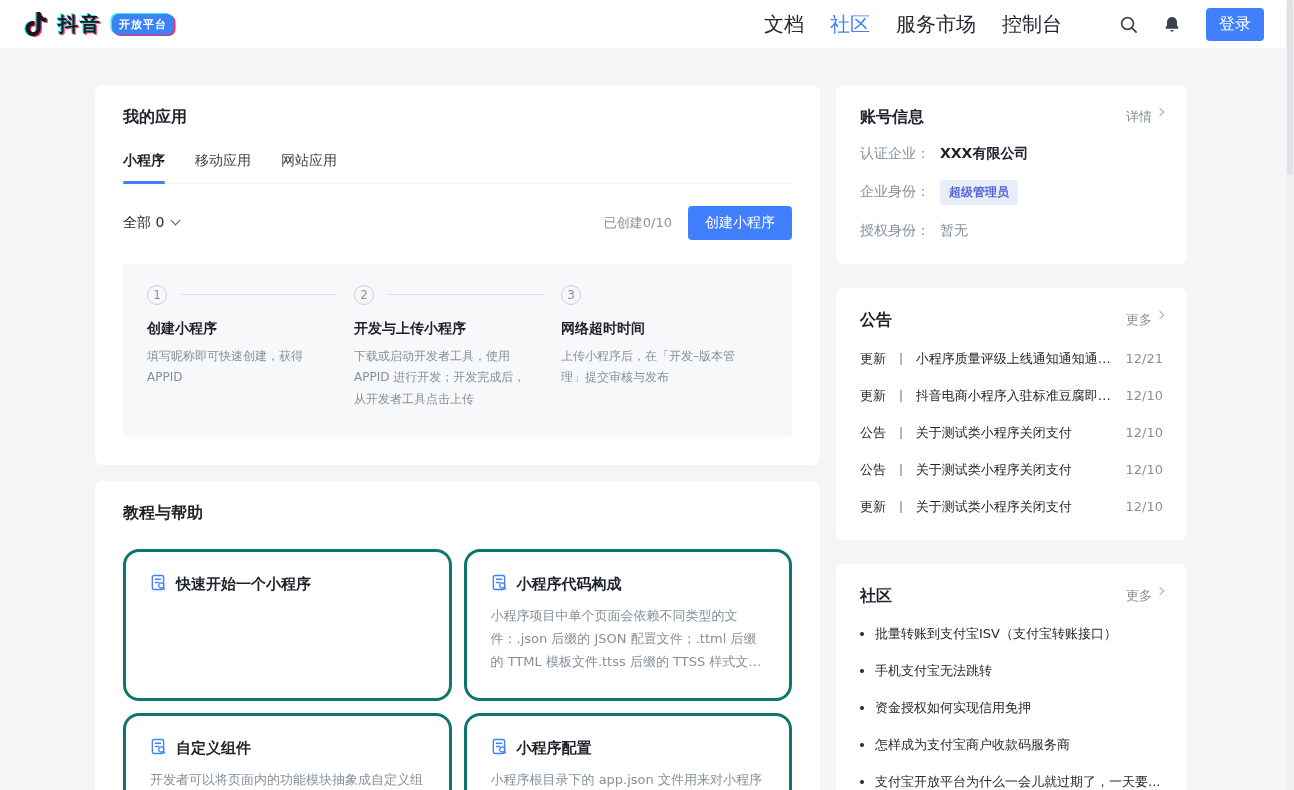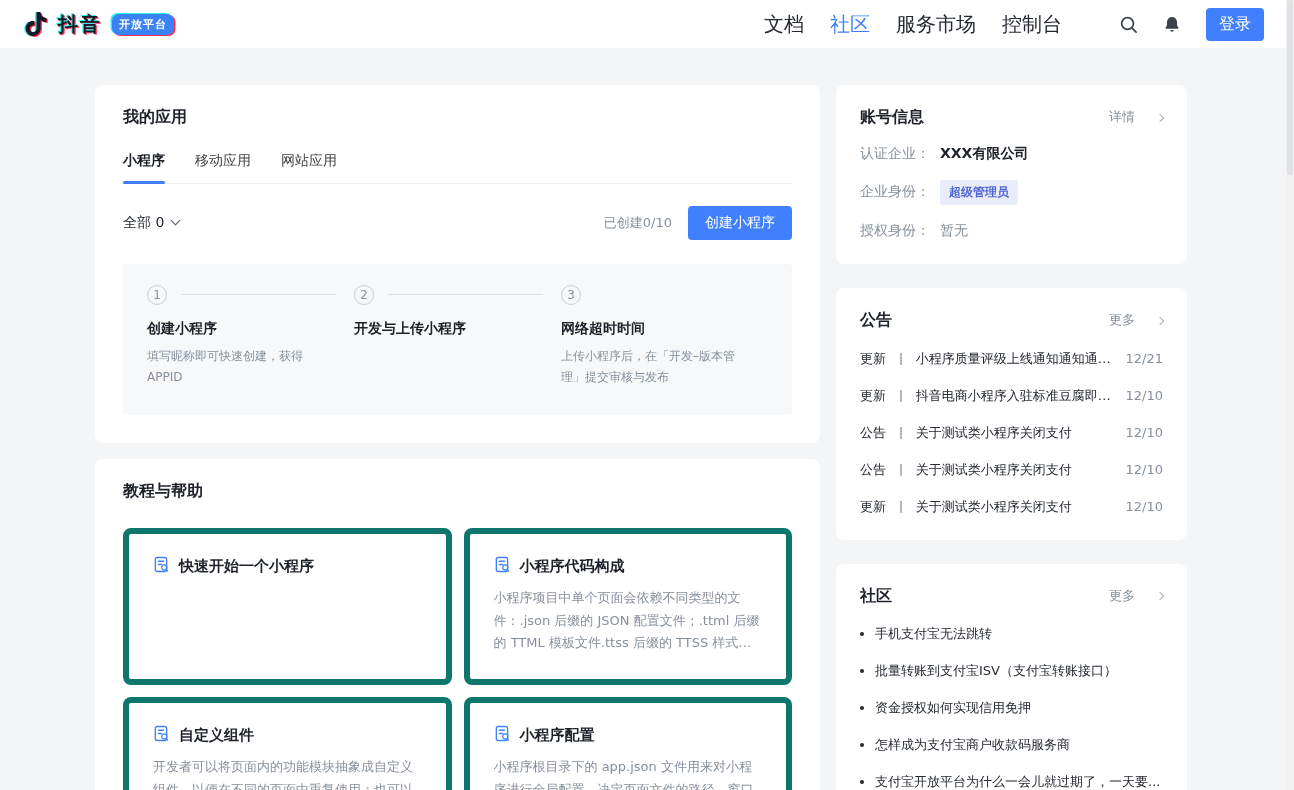--- a/index.html
+++ b/index.html
@@ -69,30 +69,30 @@
   .step-num {
     width:20px; height:20px; border:1px solid #c9cdd4; border-radius:50%;
     color:#86909c; font-size:12px; display:flex; align-items:center;
     justify-content:center; flex:none;
   }
   .step-line { flex:1; height:1px; background:#dde0e4; margin-left:14px; }
   .step-title { font-size:14px; font-weight:bold; margin-top:15px; }
   .step-desc { font-size:12px; color:#86909c; line-height:1.8; margin-top:8px; padding-right:26px; }
   
   .tut-grid { display:grid; grid-template-columns:1fr 1fr; gap:12px; margin-top:26px; }
-  .tut-card { border:6px solid #0f766e; border-radius:8px; padding:22px 24px 24px; cursor:pointer; }
+  .tut-card { border:3px solid #0f766e; border-radius:16px; padding:22px 24px 24px; cursor:pointer; }
   .tut-head { display:flex; align-items:center; gap:9px; }
   .tut-title { font-size:15px; font-weight:bold; }
   .tut-desc {
     font-size:13px; color:#86909c; line-height:1.75; margin-top:10px;
     display:-webkit-box; -webkit-line-clamp:3; -webkit-box-orient:vertical; overflow:hidden;
   }
   
   .side-head { display:flex; align-items:center; justify-content:space-between; }
-  .more-link { font-size:13px; color:#86909c; display:flex; align-items:center; gap:22px; cursor:pointer;margin-left:18px; }
+  .more-link { font-size:13px; color:#86909c; display:flex; gap:5px; cursor:pointer;margin-left:18px; }
   .chev-right {
     width:6px; height:6px; border-top:1.3px solid #a7adb5; border-right:1.3px solid #a7adb5;
     transform:rotate(45deg); margin-top:1px;
   }
   .acct-row { display:flex; align-items:center; margin-top:17px; font-size:14px; }
   .acct-label { color:#86909c; margin-right:10px; flex:none; }
   .acct-value.strong { font-weight:bold; color:#1d2129; }
   .acct-value.muted { color:#86909c; }
   .acct-badge {
     background:#e9ecfb; color:#5567d3; font-size:12px; font-weight:bold;
@@ -177,20 +177,21 @@
           </div>
           <div class="step-title">创建小程序</div>
           <div class="step-desc">填写昵称即可快速创建，获得 APPID</div>
         </div>
         <div class="step">
           <div class="step-head">
             <span class="step-num">2</span>
             <span class="step-line"></span>
           </div>
           <div class="step-title">开发与上传小程序</div>
+          <div class="step-desc">下载或启动开发者工具，使用 APPID 进行开发；开发完成后，从开发者工具点击上传</div>
         </div>
         <div class="step last">
           <div class="step-head">
             <span class="step-num">3</span>
 
           </div>
           <div class="step-title">网络超时时间</div>
           <div class="step-desc">上传小程序后，在「开发–版本管理」提交审核与发布</div>
         </div>
       </div>
@@ -337,25 +338,25 @@
       <div class="side-head">
         <h2 class="card-title">社区</h2>
         <span class="more-link">
           <span>更多</span>
           <span class="chev-right"></span>
         </span>
       </div>
       <div>
         <div class="comm-item">
           <span class="bullet"></span>
+          <span class="comm-text">批量转账到支付宝ISV（支付宝转账接口）</span>
+        </div>
+        <div class="comm-item">
+          <span class="bullet"></span>
           <span class="comm-text">手机支付宝无法跳转</span>
-        </div>
-        <div class="comm-item">
-          <span class="bullet"></span>
-          <span class="comm-text">批量转账到支付宝ISV（支付宝转账接口）</span>
         </div>
         <div class="comm-item">
           <span class="bullet"></span>
           <span class="comm-text">资金授权如何实现信用免押</span>
         </div>
         <div class="comm-item">
           <span class="bullet"></span>
           <span class="comm-text">怎样成为支付宝商户收款码服务商</span>
         </div>
         <div class="comm-item">

